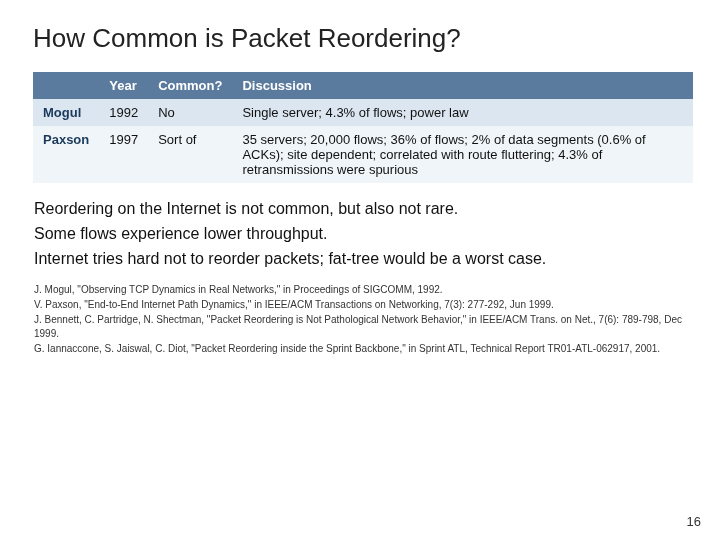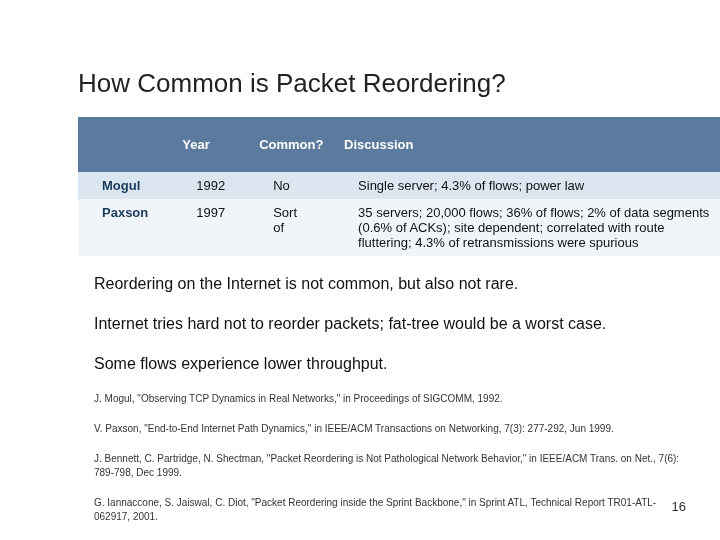--- a/index.html
+++ b/index.html
@@ -1,15 +1,15 @@
 <!DOCTYPE html>
 <html><head>
   <meta charset="utf-8">
   <style>
-    * { box-sizing: border-box; margin: 16px; padding: 0; }
+    * { box-sizing: border-box; margin: 1px; padding: 0; }
     body {
       font-family: 'Segoe UI', Arial, sans-serif;
       background: #fff;
       width: 720px;
       height: 540px;
       overflow: hidden;
       padding: 20px 30px 10px 30px;
     }
     h1 {
       font-size: 26px;
@@ -21,32 +21,32 @@
       width: 100%;
       border-collapse: collapse;
       font-size: 13px;
       margin-bottom: 14px;
     }
     thead tr {
       background: #5b7b9e;
       color: #fff;
     }
     thead th {
-      padding: 20px 10px;
+      padding: 6px 10px;
       text-align: left;
       font-weight: 600;
     }
     tbody tr:nth-child(odd) {
       background: #dce6f0;
     }
     tbody tr:nth-child(even) {
       background: #f0f5fa;
     }
     tbody td {
-      padding: 6px 24px;
+      padding: 6px 10px;
       vertical-align: top;
       color: #111;
     }
     td.row-header {
       font-weight: 700;
       color: #1a3a5c;
     }
     .summary {
       font-size: 16px;
       color: #111;
@@ -92,22 +92,22 @@
         <td class="row-header">Paxson</td>
         <td>1997</td>
         <td>Sort of</td>
         <td>35 servers; 20,000 flows; 36% of flows; 2% of data segments (0.6% of ACKs); site dependent; correlated with route fluttering; 4.3% of retransmissions were spurious</td>
       </tr>
     </tbody>
 </table>
 
 <div class="summary" id="summary-block">
     <div>Reordering on the Internet is not common, but also not rare.</div>
+    <div>Some flows experience lower throughput.</div>
     <div>Internet tries hard not to reorder packets; fat-tree would be a worst case.</div>
-    <div>Some flows experience lower throughput.</div>
   </div>
 
 <div class="refs" id="refs-block">
     <div>J. Mogul, "Observing TCP Dynamics in Real Networks," in Proceedings of SIGCOMM, 1992.</div>
     <div>V. Paxson, "End-to-End Internet Path Dynamics," in IEEE/ACM Transactions on Networking, 7(3): 277-292, Jun 1999.</div>
     <div>J. Bennett, C. Partridge, N. Shectman, "Packet Reordering is Not Pathological Network Behavior," in IEEE/ACM Trans. on Net., 7(6): 789-798, Dec 1999.</div>
     <div>G. Iannaccone, S. Jaiswal, C. Diot, "Packet Reordering inside the Sprint Backbone," in Sprint ATL, Technical Report TR01-ATL-062917, 2001.</div>
   </div>
 
 <div class="page-num">16</div>

